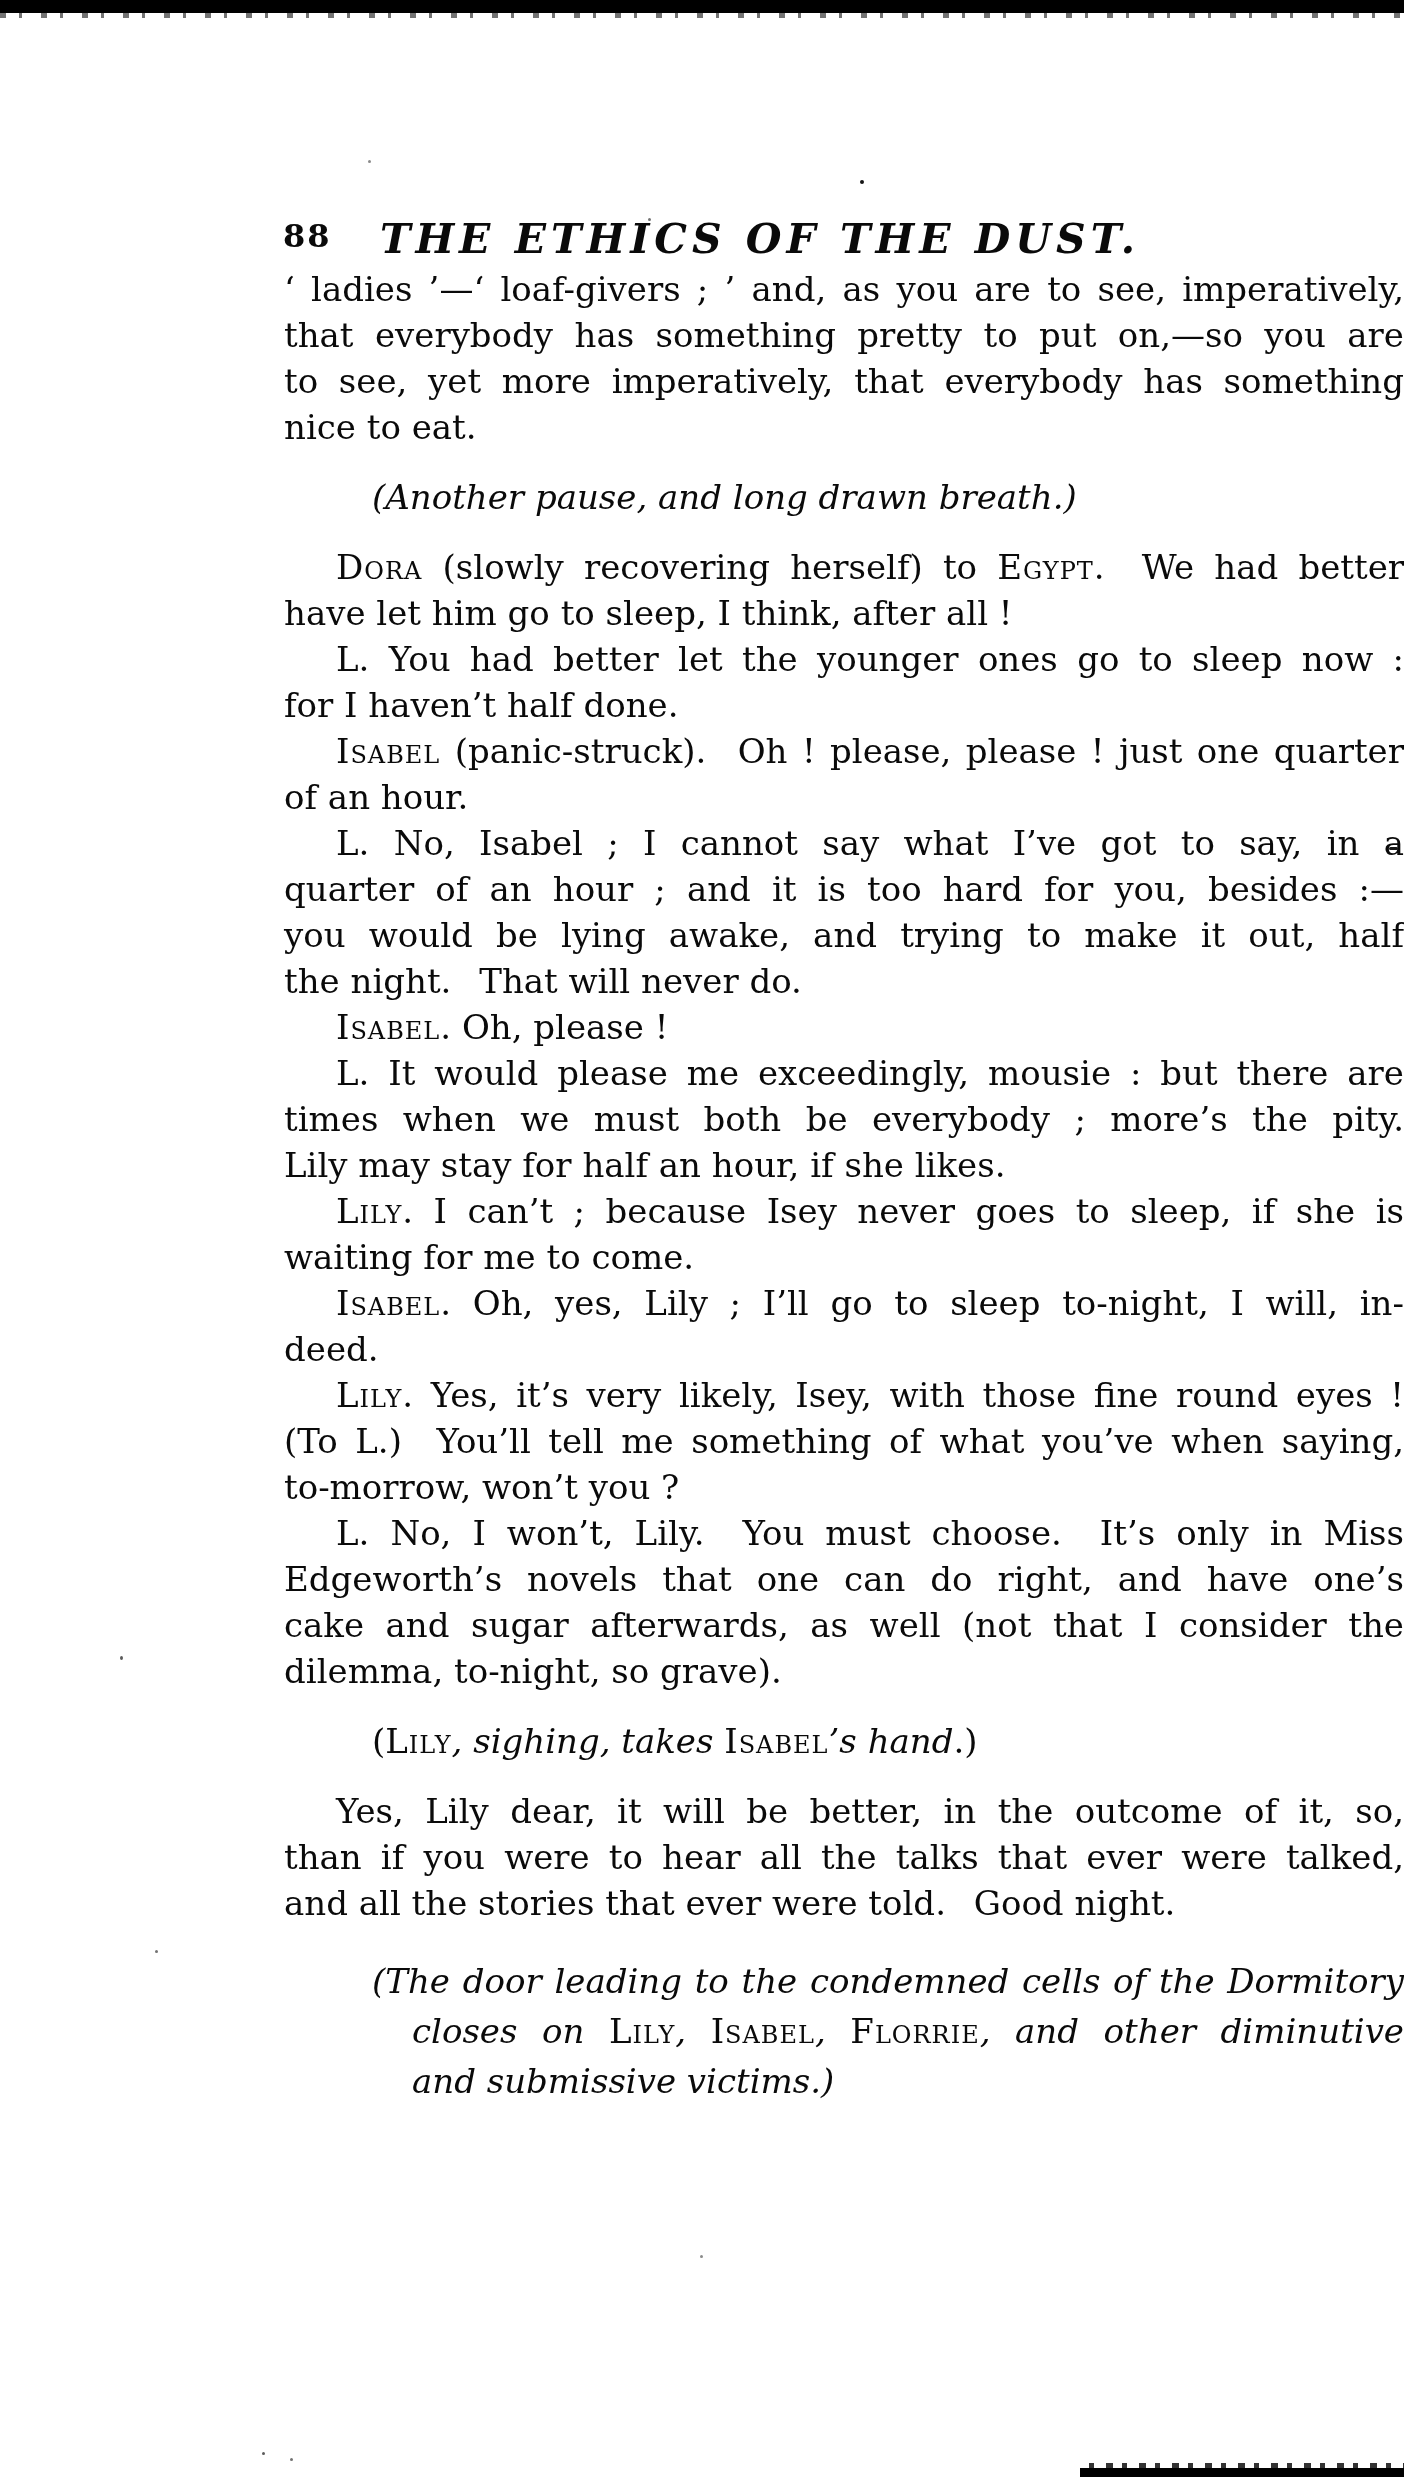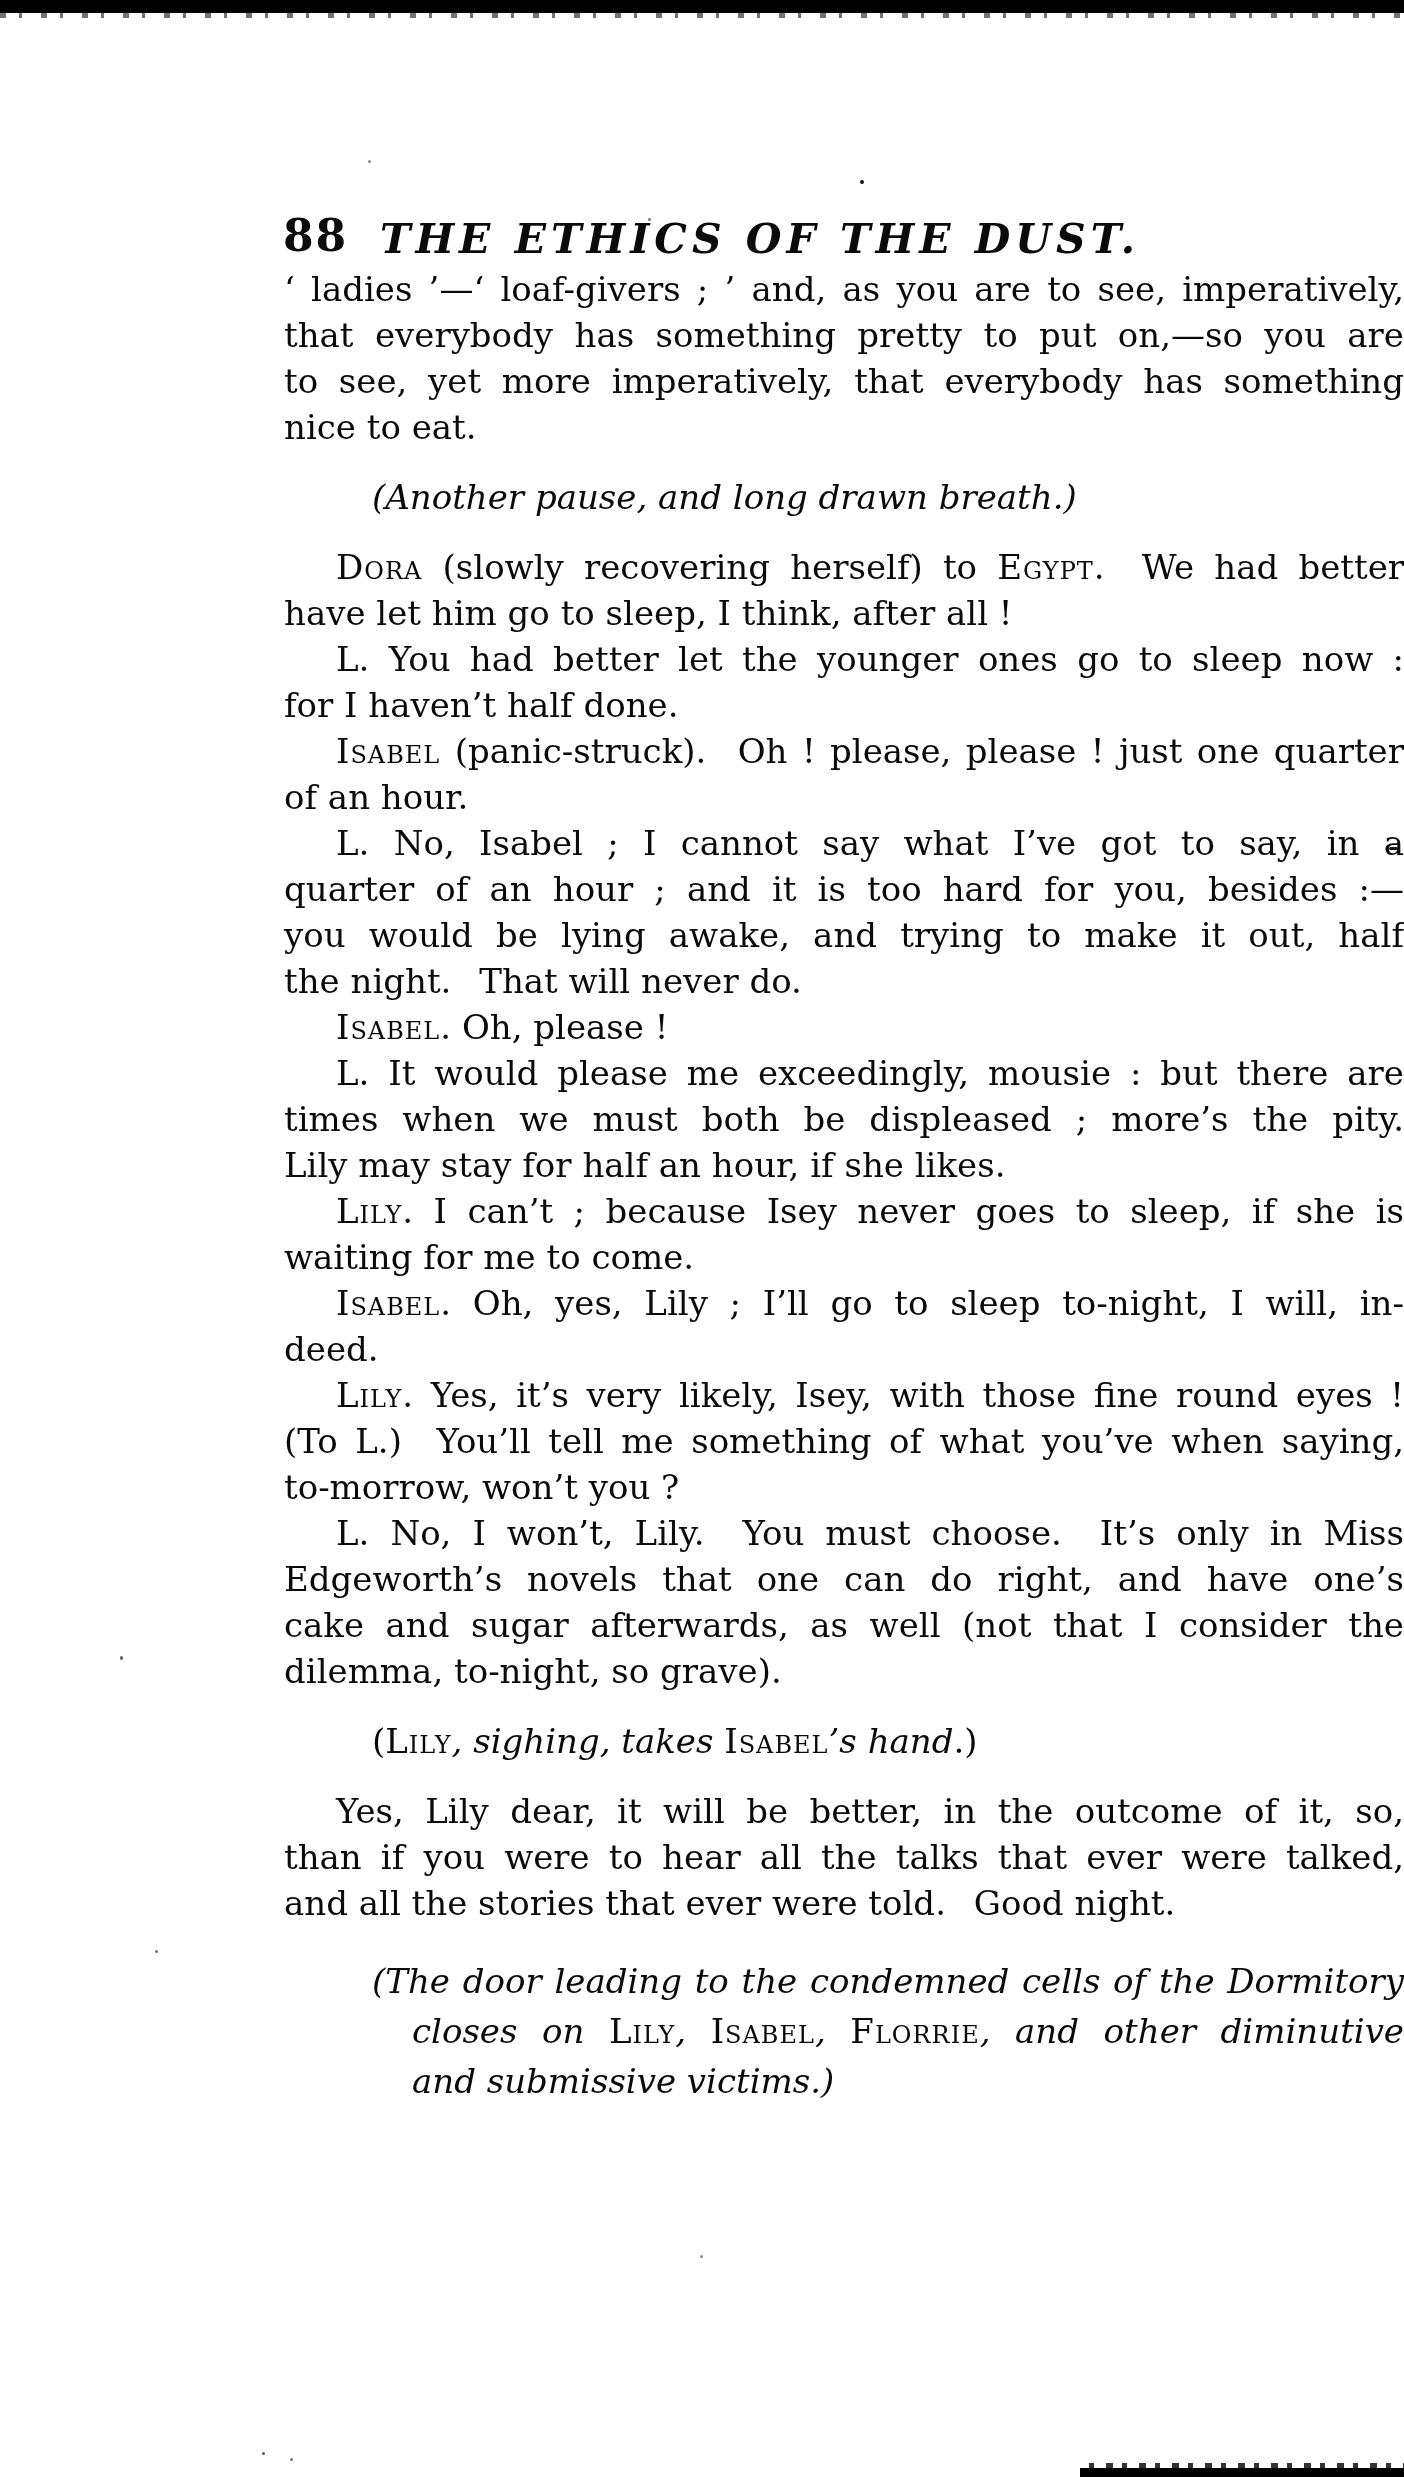--- a/index.html
+++ b/index.html
@@ -23,21 +23,21 @@
   .botstrip-ragged{
     position:absolute;left:1080px;top:2463px;width:324px;height:5px;
     background:repeating-linear-gradient(90deg,transparent 0 9px,#000 9px 14px,transparent 14px 26px,#000 26px 33px);
     opacity:.8;
   }
   .speck{position:absolute;background:#151515;border-radius:50%;}
 
   
   .pagenum{
     position:absolute;left:283px;top:216px;
-    font-size:44px;font-weight:700;letter-spacing:2px;
+    font-size:32px;font-weight:700;letter-spacing:2px;
     line-height:40px;
     text-align:right;
   }
   .runtitle{
     position:absolute;left:760px;top:221px;transform:translateX(-50%);
     font-size:41px;font-weight:700;font-style:italic;
     letter-spacing:5px;white-space:nowrap;line-height:36px;
   }
 
   
@@ -82,21 +82,21 @@
       <div class="line f j"><span class="s-n">L. You had better let the younger ones go to sleep now :</span></div>
       <div class="line l"><span class="s-n">for I haven’t half done.</span></div>
       <div class="line f j"><span class="s-sc">Isabel</span><span class="s-n"> </span><span class="s-i">(panic-struck)</span><span class="s-n">.  Oh ! please, please ! just one quarter</span></div>
       <div class="line l"><span class="s-n">of an hour.</span></div>
       <div class="line f j"><span class="s-n">L. No, Isabel ; I cannot say what I’ve got to say, in a</span></div>
       <div class="line j"><span class="s-n">quarter of an hour ; and it is too hard for you, besides :—</span></div>
       <div class="line j"><span class="s-n">you would be lying awake, and trying to make it out, half</span></div>
       <div class="line l"><span class="s-n">the night.  That will never do.</span></div>
       <div class="line f l"><span class="s-sc">Isabel</span><span class="s-n">. Oh, please !</span></div>
       <div class="line f j"><span class="s-n">L. It would please me exceedingly, mousie : but there are</span></div>
-      <div class="line j"><span class="s-n">times when we must both be displeased ; more’s the pity.</span></div>
+      <div class="line j"><span class="s-n">times when we must both be everybody ; more’s the pity.</span></div>
       <div class="line l"><span class="s-n">Lily may stay for half an hour, if she likes.</span></div>
       <div class="line f j"><span class="s-sc">Lily</span><span class="s-n">. I can’t ; because Isey never goes to sleep, if she is</span></div>
       <div class="line l"><span class="s-n">waiting for me to come.</span></div>
       <div class="line f j"><span class="s-sc">Isabel</span><span class="s-n">. Oh, yes, Lily ; I’ll go to sleep to-night, I will, in-</span></div>
       <div class="line l"><span class="s-n">deed.</span></div>
       <div class="line f j"><span class="s-sc">Lily</span><span class="s-n">. Yes, it’s very likely, Isey, with those fine round eyes !</span></div>
       <div class="line j"><span class="s-i">(To</span><span class="s-n"> L.)  You’ll tell me something of what you’ve when saying,</span></div>
       <div class="line l"><span class="s-n">to-morrow, won’t you ?</span></div>
       <div class="line f j"><span class="s-n">L. No, I won’t, Lily.  You must choose.  It’s only in Miss</span></div>
       <div class="line j"><span class="s-n">Edgeworth’s novels that one can do right, and have one’s</span></div>

